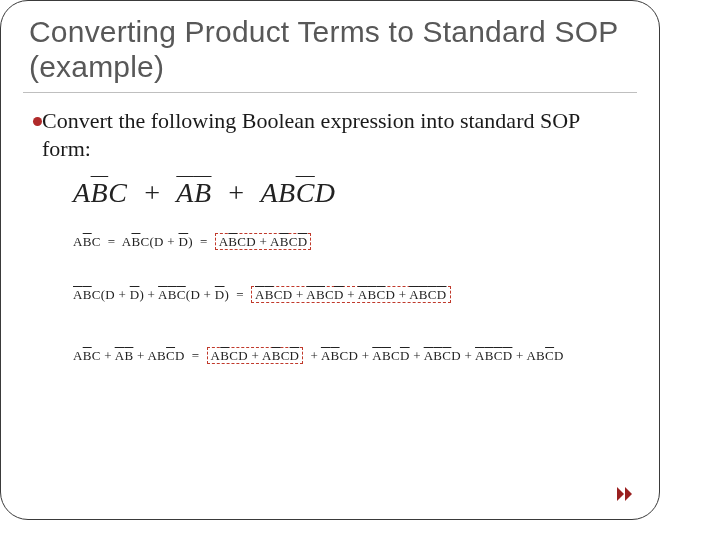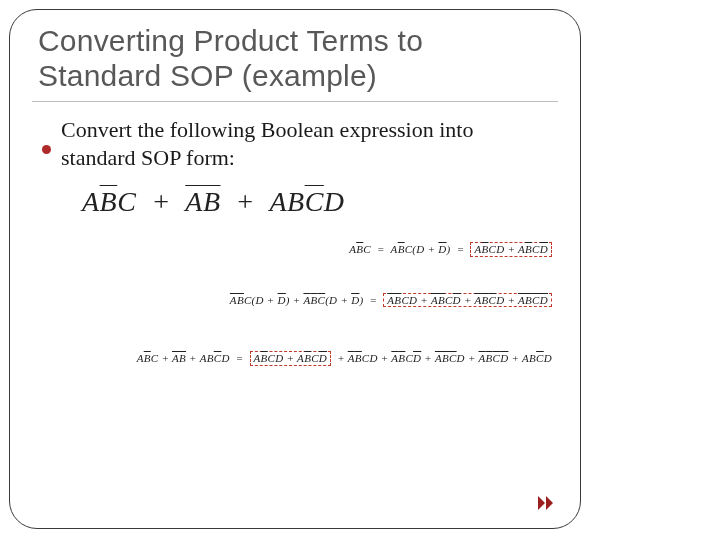--- a/index.html
+++ b/index.html
@@ -6,23 +6,23 @@
     margin: 0;
     padding: 0;
     width: 720px;
     height: 540px;
     background: #fff;
     font-family: Georgia, 'Times New Roman', serif;
     color: #222;
   }
   .slide {
     box-sizing: border-box;
-    width: 572px;
+    width: 660px;
     height: 520px;
-    margin: 9px;
+    margin: 0;
     border: 1.5px solid #3a3a3a;
     border-radius: 28px;
     position: relative;
     overflow: hidden;
     padding: 12px 28px 10px 28px;
   }
   .title {
     font-family: "Segoe UI", Arial, sans-serif;
     font-size: 30px;
     line-height: 1.15;
@@ -31,22 +31,21 @@
     letter-spacing: 0.2px;
     margin: 2px 0 8px 0;
   }
   .rule {
     border: none;
     border-top: 1px solid #bfbfbf;
     margin: 6px -6px 14px -6px;
   }
   .bullet-row {
     display: flex;
-    align-items: center;
-    gap: 10px;
+    align-items: flex-start;
     margin: 0 4px 14px 4px;
   }
   .bullet-dot {
     width: 9px;
     height: 9px;
     border-radius: 50%;
     background: #b02a2a;
     margin-top: 10px;
     flex: 0 0 auto;
   }
@@ -60,26 +59,24 @@
     margin-left: 44px;
     font-family: 'Times New Roman', Georgia, serif;
   }
   .expr-main {
     font-size: 28px;
     font-style: italic;
     margin: 6px 0 24px 0;
     letter-spacing: 0.5px;
   }
   .expr-small {
-    font-size: 11px;
-    font-style: italic;
+    font-size: 13px;
     margin: 6px 0 10px 0;
     letter-spacing: 0.3px;
     white-space: nowrap;
-    text-align: right;
   }
   .group-gap {
     height: 14px;
   }
   .spacer-mid { height: 6px; }
   .ovl { text-decoration: overline; text-decoration-thickness: 1px; }
   .dashed-box {
     border: 1px dashed #c0392b;
     padding: 1px 3px 0px 3px;
     display: inline-block;

